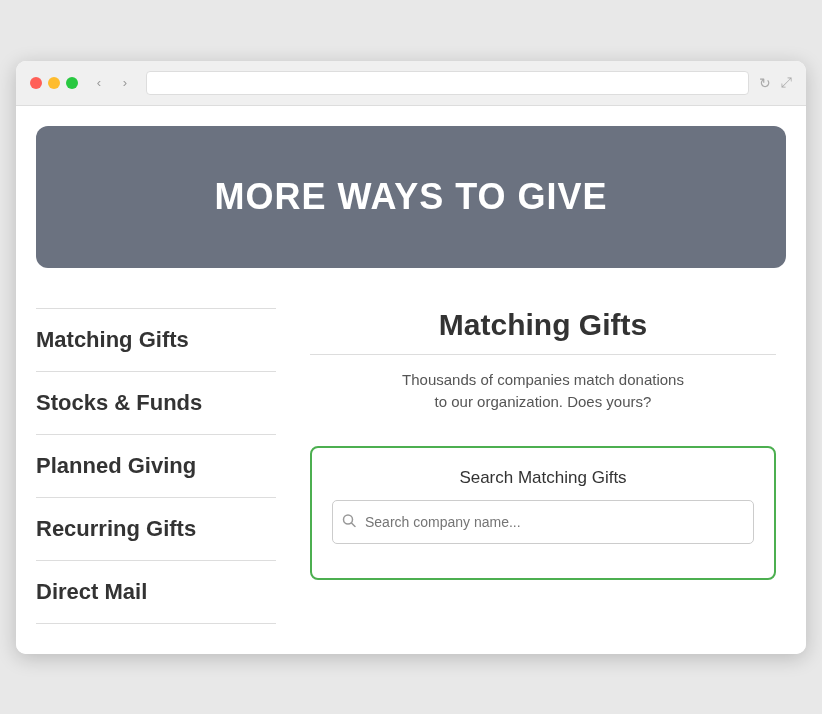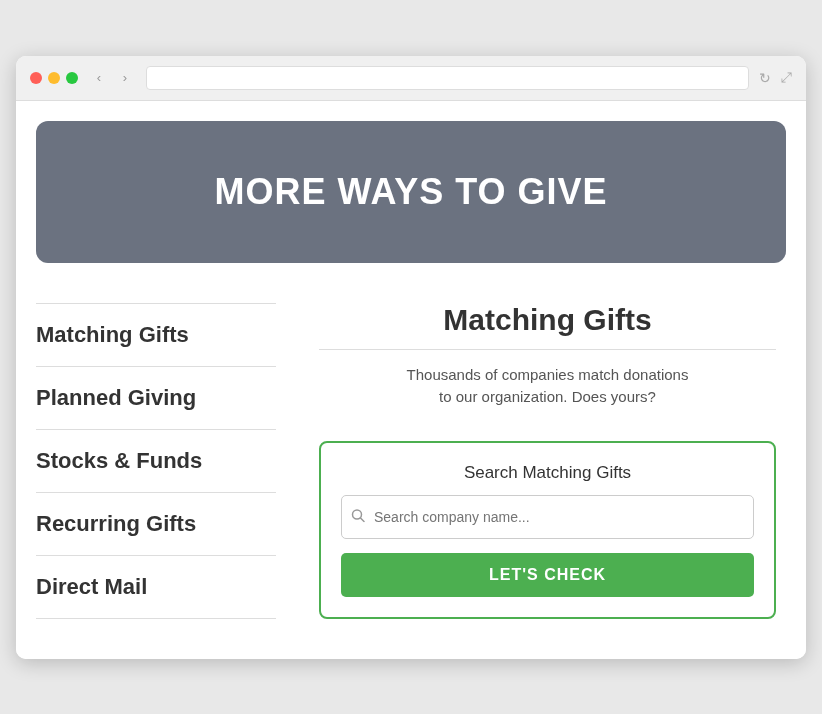--- a/index.html
+++ b/index.html
@@ -98,21 +98,21 @@
       color: #fff;
       font-size: 36px;
       font-weight: 800;
       letter-spacing: 1px;
     }
 
     
     .main-layout {
       display: flex;
       padding: 20px 20px 30px 20px;
-      gap: 13px;
+      gap: 4px;
     }
 
     
     .sidebar-nav {
       width: 240px;
       flex-shrink: 0;
       padding-top: 20px;
     }
 
     .nav-item {
@@ -233,22 +233,22 @@
   <div class="page-content">
 
     <div class="hero-banner">
       <h1 class="hero-title">MORE WAYS TO GIVE</h1>
     </div>
 
     <div class="main-layout">
 
       <nav class="sidebar-nav">
         <div class="nav-item">Matching Gifts</div>
+        <div class="nav-item">Stocks &amp; Funds</div>
         <div class="nav-item">Planned Giving</div>
-        <div class="nav-item">Stocks &amp; Funds</div>
         <div class="nav-item">Recurring Gifts</div>
         <div class="nav-item">Direct Mail</div>
       </nav>
 
       <div class="right-panel">
         <h2 class="panel-title">Matching Gifts</h2>
         <hr class="panel-divider">
         <p class="panel-description">
           Thousands of companies match donations<br>to our organization. Does yours?
         </p>
@@ -257,18 +257,17 @@
           <div class="search-card-title">Search Matching Gifts</div>
           <div class="search-input-wrapper">
             <span class="search-icon-wrap">
               <svg width="14" height="14" viewBox="0 0 14 14" fill="none" xmlns="http://www.w3.org/2000/svg">
                 <circle cx="6" cy="6" r="4.5" stroke="#999" stroke-width="1.5"></circle>
                 <line x1="9.5" y1="9.5" x2="13" y2="13" stroke="#999" stroke-width="1.5" stroke-linecap="round"></line>
               </svg>
             </span>
             <input class="search-input" type="text" placeholder="Search company name..." style="">
           </div>
-          <button class="lets-check-btn">LET'S CHECK</button>
         </div>
       </div>
     </div>
   </div>
 </div>
 
 </body></html>

